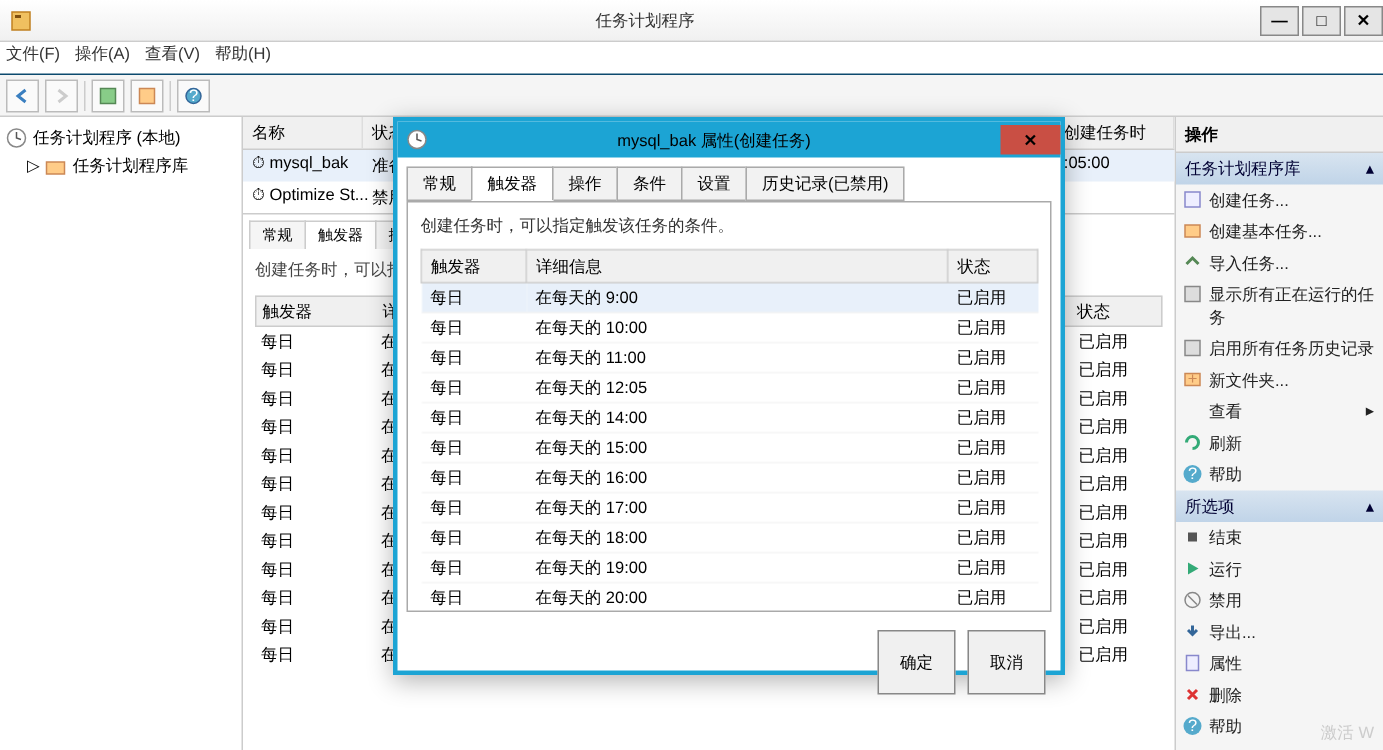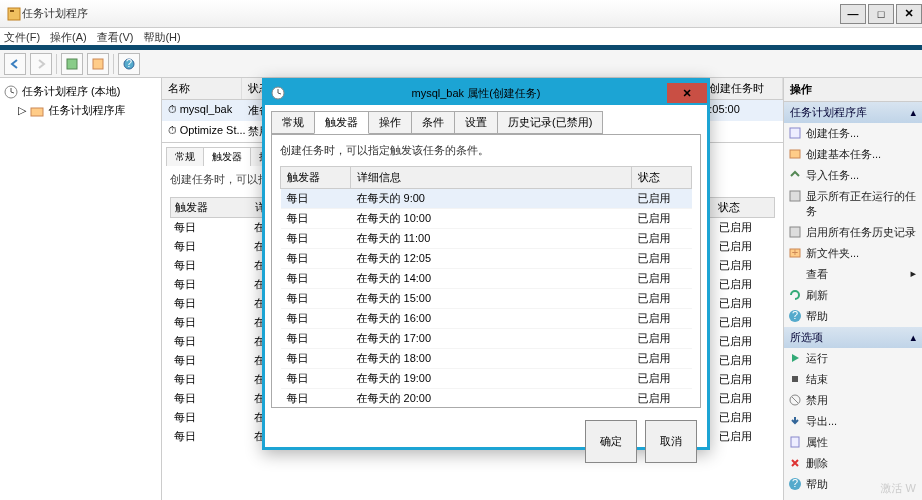--- a/index.html
+++ b/index.html
@@ -1,21 +1,21 @@
 <!DOCTYPE html>
 <html><head>
 <meta charset="utf-8">
 <style>
 * { box-sizing: border-box; margin: 0; padding: 0; font-family: "Microsoft YaHei", "Segoe UI", Tahoma, sans-serif; font-size: 11px; }
 body { background: #fff; width: 922px; height: 500px; overflow: hidden; position: relative; }
 .titlebar { height: 28px; background: linear-gradient(#fff,#f0f0f0); border-bottom: 1px solid #ccc; display: flex; align-items: center; padding-left: 6px; }
-.titlebar .title { flex: 1; text-align: left; color: #333; }
+.titlebar .title { flex: 1; text-align: center; color: #333; }
 .win-btns { display: flex; }
 .win-btn { width: 26px; height: 20px; border: 1px solid #888; margin-left: 2px; display: flex; align-items: center; justify-content: center; background: #e5e5e5; font-weight: bold; }
-.menubar { height: 22px; background: #fff; border-bottom: 5px solid #0c4a6e; display: flex; align-items: flex-end; padding-left: 4px; }
+.menubar { height: 22px; background: #fff; border-bottom: 1px solid #0c4a6e; display: flex; align-items: flex-start; padding-left: 4px; }
 .menubar span { margin-right: 10px; color: #333; }
 .toolbar { height: 28px; background: #f5f5f5; border-bottom: 1px solid #ccc; display: flex; align-items: center; padding-left: 4px; gap:4px;}
 .toolbar .tb { width:22px; height:22px; border:1px solid #bbb; background:#fafafa; display:flex; align-items:center; justify-content:center;}
 .body { display: flex; height: calc(500px - 28px - 22px - 28px); }
 .tree { width: 162px; border-right: 1px solid #ccc; padding: 4px; text-align: center; }
 .tree .node { display:flex; align-items:center; gap:4px; padding:2px 0;}
 .middle { flex:1; border-right:1px solid #ccc; display:flex; flex-direction:column; position:relative;}
 .tasklist-hdr { display:flex; background:#f0f0f0; border-bottom:1px solid #ccc; }
 .tasklist-hdr div { padding:3px 6px; border-right:1px solid #ddd; }
 .tasklist-row { display:flex; padding:2px 6px; }
@@ -290,28 +290,28 @@
             </svg>
           </span>帮助</div>
       </div>
     <div class="section">
         <span>所选项</span>
         <span>▴</span>
       </div>
     <div id="act2">
         <div class="item"><span class="ic">
             <svg width="14" height="14">
+              <rect x="4" y="4" width="6" height="6" fill="#555"></rect>
+            </svg>
+          </span>结束</div>
+        <div class="item"><span class="ic">
+            <svg width="14" height="14">
               <path d="M4 3 L11 7 L4 11 Z" fill="#3a7"></path>
             </svg>
           </span>运行</div>
-        <div class="item"><span class="ic">
-            <svg width="14" height="14">
-              <rect x="4" y="4" width="6" height="6" fill="#555"></rect>
-            </svg>
-          </span>结束</div>
         <div class="item"><span class="ic">
             <svg width="14" height="14">
               <circle cx="7" cy="7" r="5" fill="none" stroke="#888"></circle>
               <path d="M4 4 L10 10" stroke="#888"></path>
             </svg>
           </span>禁用</div>
         <div class="item"><span class="ic">
             <svg width="14" height="14">
               <path d="M7 3 L7 9 M4 6 L7 9 L10 6" stroke="#369" fill="none" stroke-width="2"></path>
             </svg>

